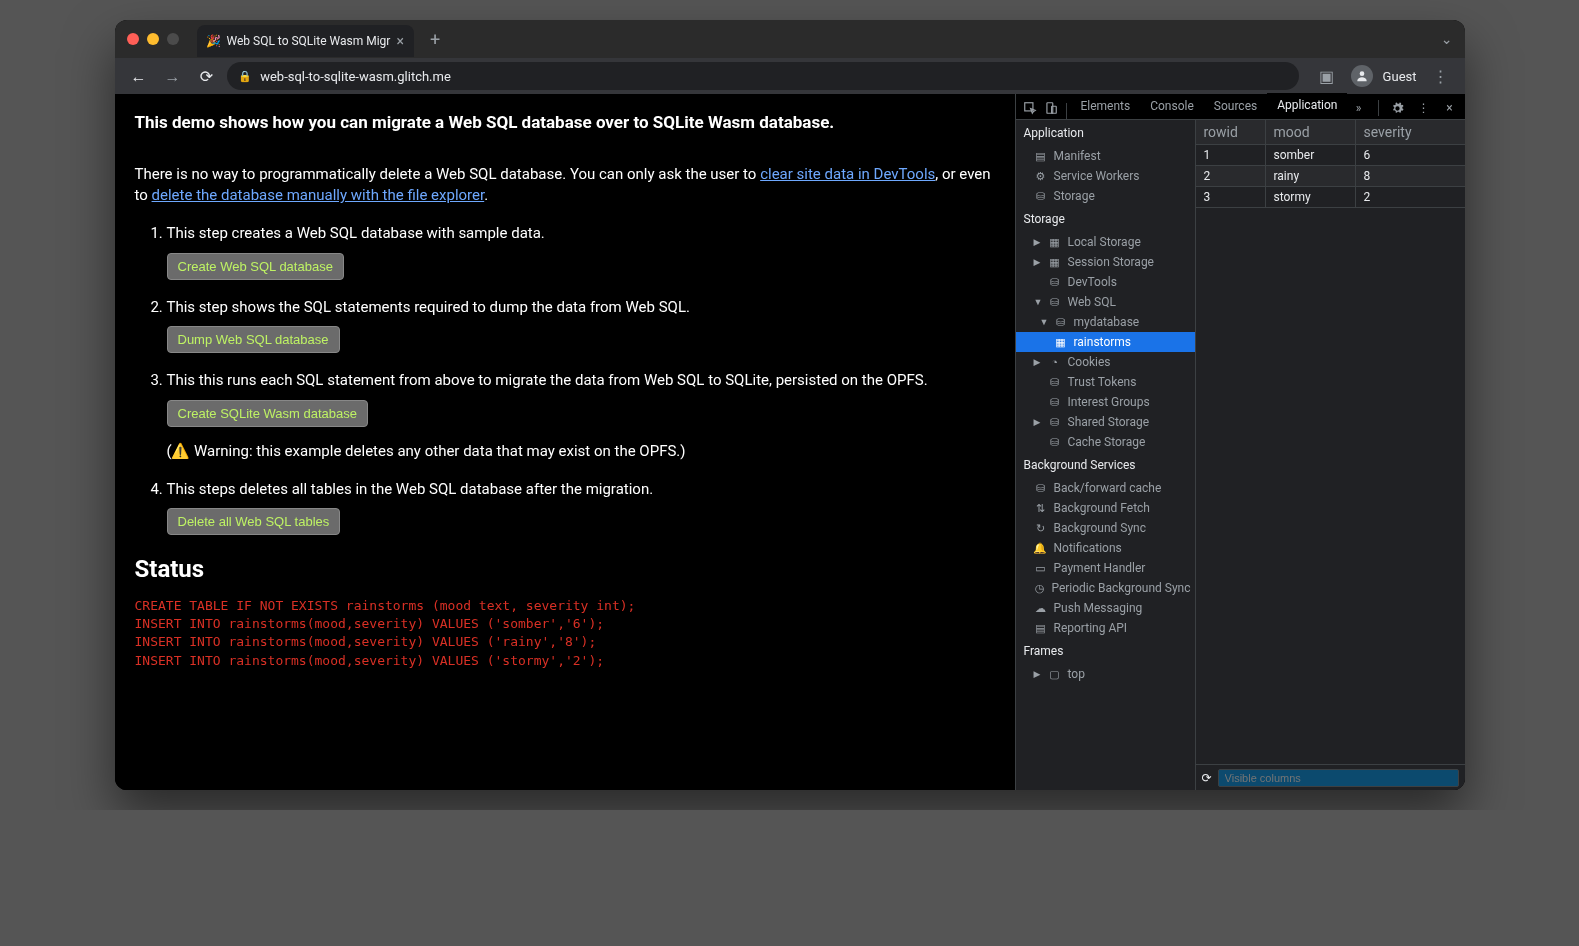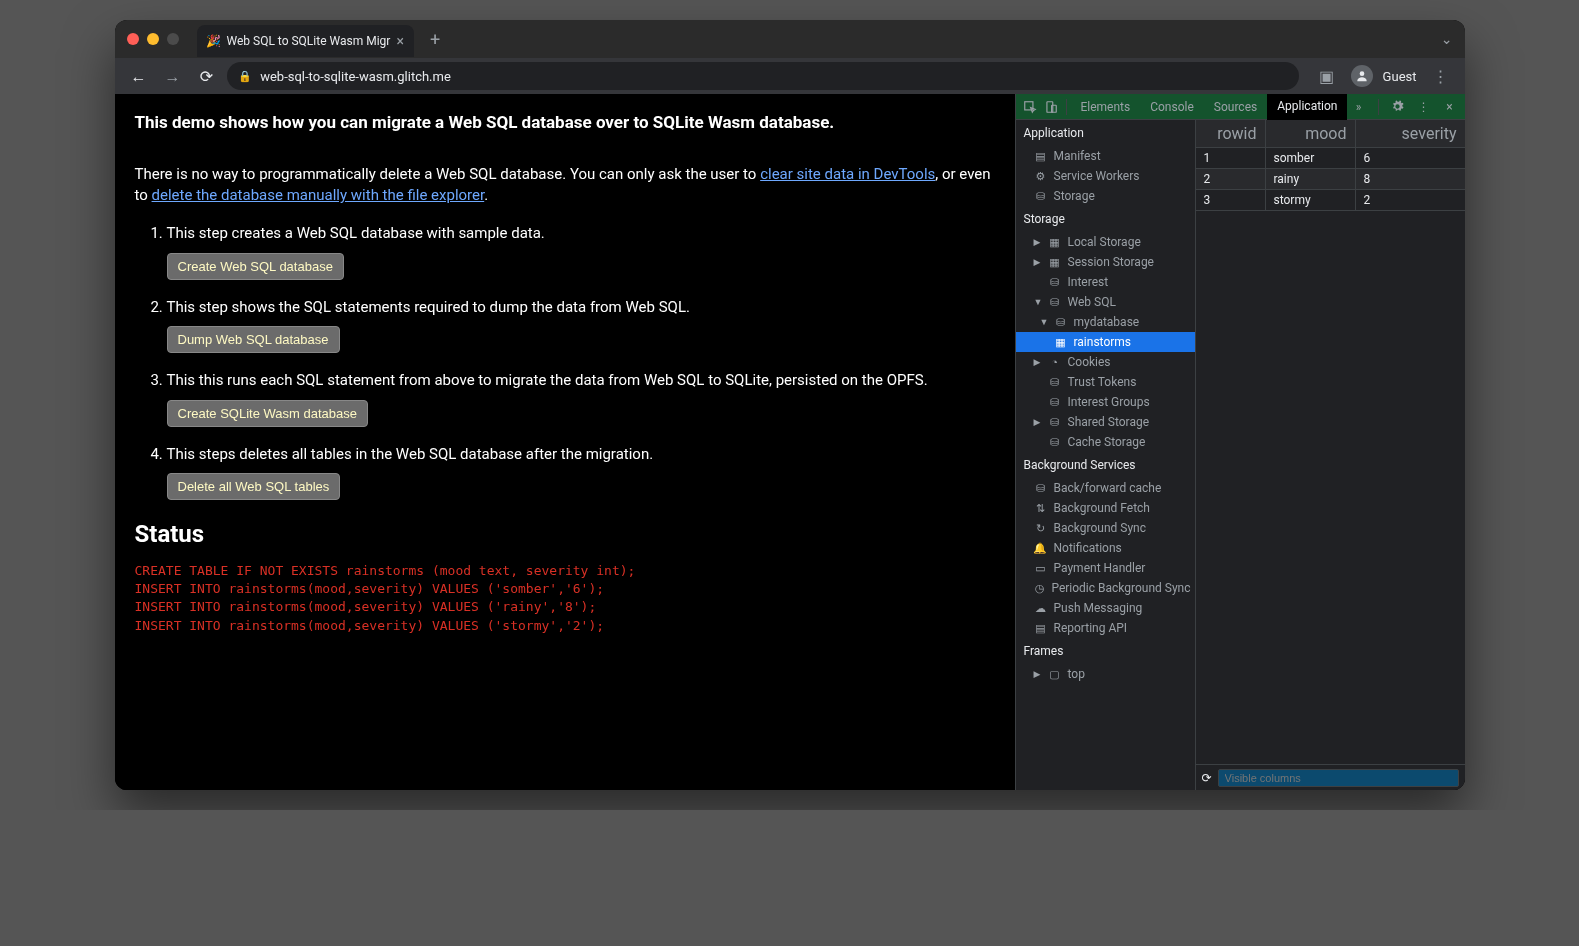--- a/index.html
+++ b/index.html
@@ -91,21 +91,21 @@
   font-size: 15px;
 }
 .page h1 { font-size: 32px; font-weight: 700; margin-bottom: 20px; }
 .page h2.sub { font-size: 17px; font-weight: 700; margin-bottom: 32px; }
 .page p { margin-bottom: 16px; line-height: 1.4; }
 .page a { color: #6ea8fe; text-decoration: underline; }
 .page ol { padding-left: 32px; }
 .page ol li { margin-bottom: 16px; line-height: 1.5; }
 .page button {
   background: #6b6b6b;
-  color: #fef9c3;
+  color: #bef264;
   border: 1px solid #888;
   border-radius: 4px;
   padding: 5px 10px;
   font-size: 13px;
   margin-top: 8px;
   cursor: pointer;
 }
 .page h2.status-head { font-size: 24px; font-weight:700; margin: 20px 0 14px 0;}
 .status-code {
   font-family: "SF Mono", Monaco, Consolas, monospace;
@@ -118,24 +118,24 @@
   width: 450px;
   background: #202124;
   border-left: 1px solid #3c4043;
   display: flex;
   flex-direction: column;
   color: #e8eaed;
   font-size: 12px;
 }
 .dt-tabs {
   height: 26px;
-  background: #14532d;
+  background: #000000;
   border-bottom: 1px solid #3c4043;
   display: flex;
-  align-items: center;
+  align-items: flex-end;
   padding: 0 4px;
 }
 .dt-tabs .icon-btn { width:22px; height:22px; display:flex; align-items:center; justify-content:center; color:#9aa0a6; cursor:pointer;}
 .dt-tabs .sep { width:1px; height:16px; background:#3c4043; margin: 0 4px;}
 .dt-tab { padding: 0 10px; height:26px; display:flex; align-items:center; color:#9aa0a6; cursor:pointer;}
 .dt-tab.active { color:#e8eaed; background:#000; border-bottom:2px solid transparent; }
 .dt-tabs .right { margin-left:auto; display:flex; align-items:center; gap:4px;}
 .dt-body { flex:1; display:flex; min-height:0;}
 .dt-sidebar {
   width: 180px;
@@ -157,21 +157,21 @@
   cursor: pointer;
   white-space: nowrap;
 }
 .dt-item.lvl2 { padding-left: 24px;}
 .dt-item.lvl3 { padding-left: 38px;}
 .dt-item.selected { background: #1a73e8; color:#fff;}
 .dt-item .tri { width:8px; font-size:9px; color:#9aa0a6; display:inline-block;}
 .dt-item .icn { width:14px; text-align:center; font-size:11px;}
 .dt-main { flex:1; display:flex; flex-direction:column; background:#202124; min-height:0;}
 .dt-table-head { display:flex; border-bottom:1px solid #3c4043; background:#292a2d; }
-.dt-th { padding:4px 8px; color:#9aa0a6; border-right:1px solid #3c4043; font-size:16px;text-align:right;}
+.dt-th { padding:4px 8px; color:#9aa0a6; border-right:1px solid #3c4043; font-size:14px;}
 .dt-th:first-child { width:70px;}
 .dt-th:nth-child(2) { width:90px;}
 .dt-th:nth-child(3) { flex:1; border-right:none;}
 .dt-row { display:flex; border-bottom:1px solid #3c4043;}
 .dt-row:nth-child(even){ background:#292a2d;}
 .dt-td { padding:3px 8px; color:#e8eaed; border-right:1px solid #3c4043; font-size:12px;}
 .dt-td:first-child { width:70px;}
 .dt-td:nth-child(2) { width:90px;}
 .dt-td:nth-child(3) { flex:1; border-right:none;}
 .dt-footer { height:26px; border-top:1px solid #3c4043; display:flex; align-items:center; padding:0 6px; gap:6px;}
@@ -233,20 +233,21 @@
           <span>This step creates a Web SQL database with sample data.</span><br>
           <button>Create Web SQL database</button>
         </li>
         <li>
           <span>This step shows the SQL statements required to dump the data from Web SQL.</span><br>
           <button>Dump Web SQL database</button>
         </li>
         <li>
           <span>This this runs each SQL statement from above to migrate the data from Web SQL to SQLite, persisted on the OPFS.</span><br>
           <button>Create SQLite Wasm database</button>
+          <p style="margin-top:14px;">(⚠️ Warning: this example deletes any other data that may exist on the OPFS.)</p>
         </li>
         <li>
           <span>This steps deletes all tables in the Web SQL database after the migration.</span><br>
           <button>Delete all Web SQL tables</button>
         </li>
       </ol>
       <h2 class="status-head">Status</h2>
       <div class="status-code"><span>CREATE TABLE IF NOT EXISTS rainstorms (mood text, severity int);</span>
 <span>INSERT INTO rainstorms(mood,severity) VALUES ('somber','6');</span>
 <span>INSERT INTO rainstorms(mood,severity) VALUES ('rainy','8');</span>
@@ -308,21 +309,21 @@
               <span>Local Storage</span>
             </div>
           <div class="dt-item">
               <span class="tri">▶</span>
               <span class="icn">▦</span>
               <span>Session Storage</span>
             </div>
           <div class="dt-item">
               <span class="tri"></span>
               <span class="icn">⛁</span>
-              <span>Interest</span>
+              <span>DevTools</span>
             </div>
           <div class="dt-item">
               <span class="tri">▼</span>
               <span class="icn">⛁</span>
               <span>Web SQL</span>
             </div>
           <div class="dt-item lvl2">
               <span class="tri">▼</span>
               <span class="icn">⛁</span>
               <span>mydatabase</span>

